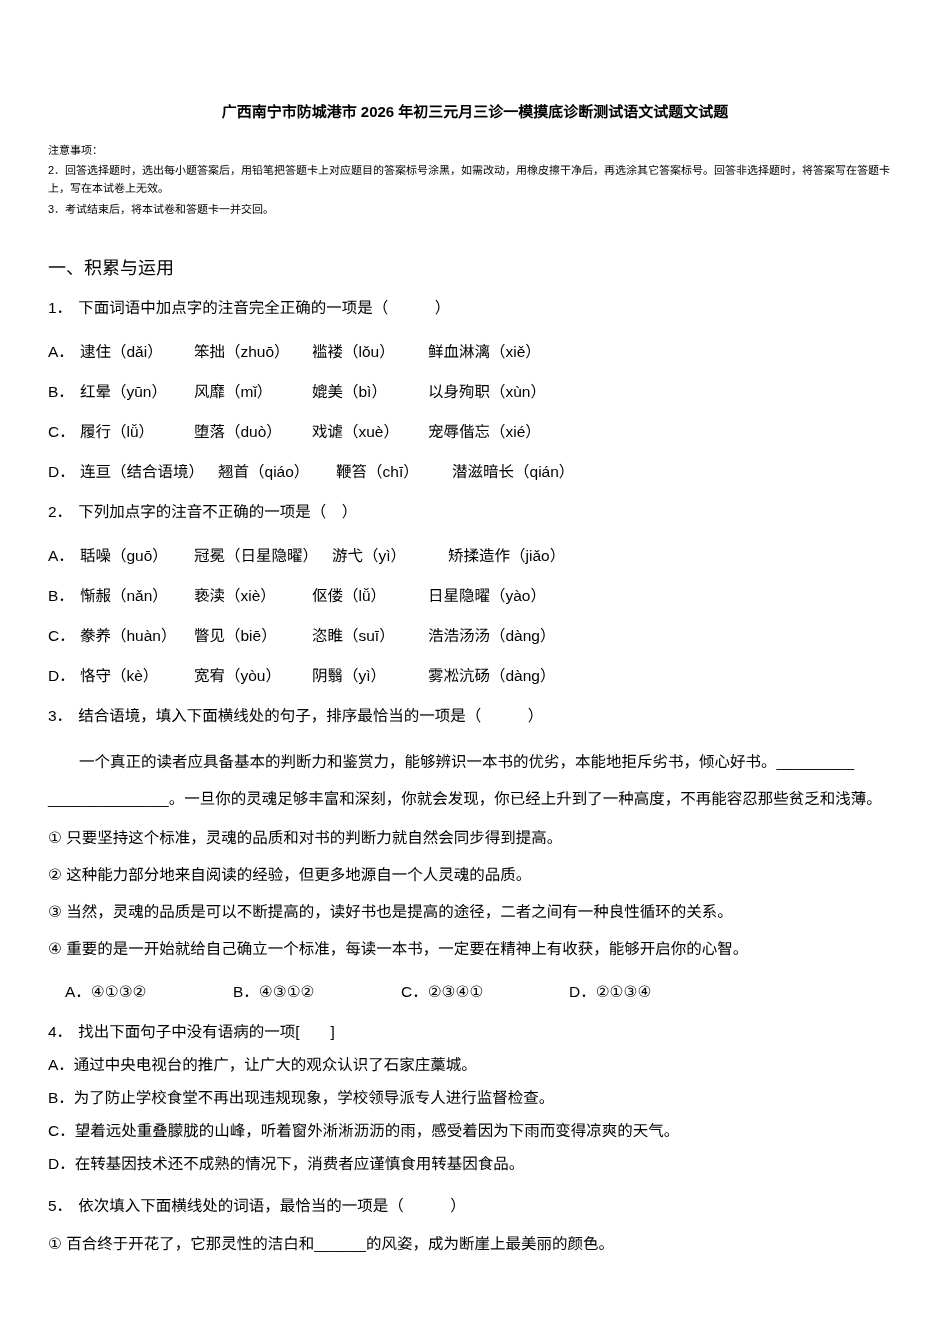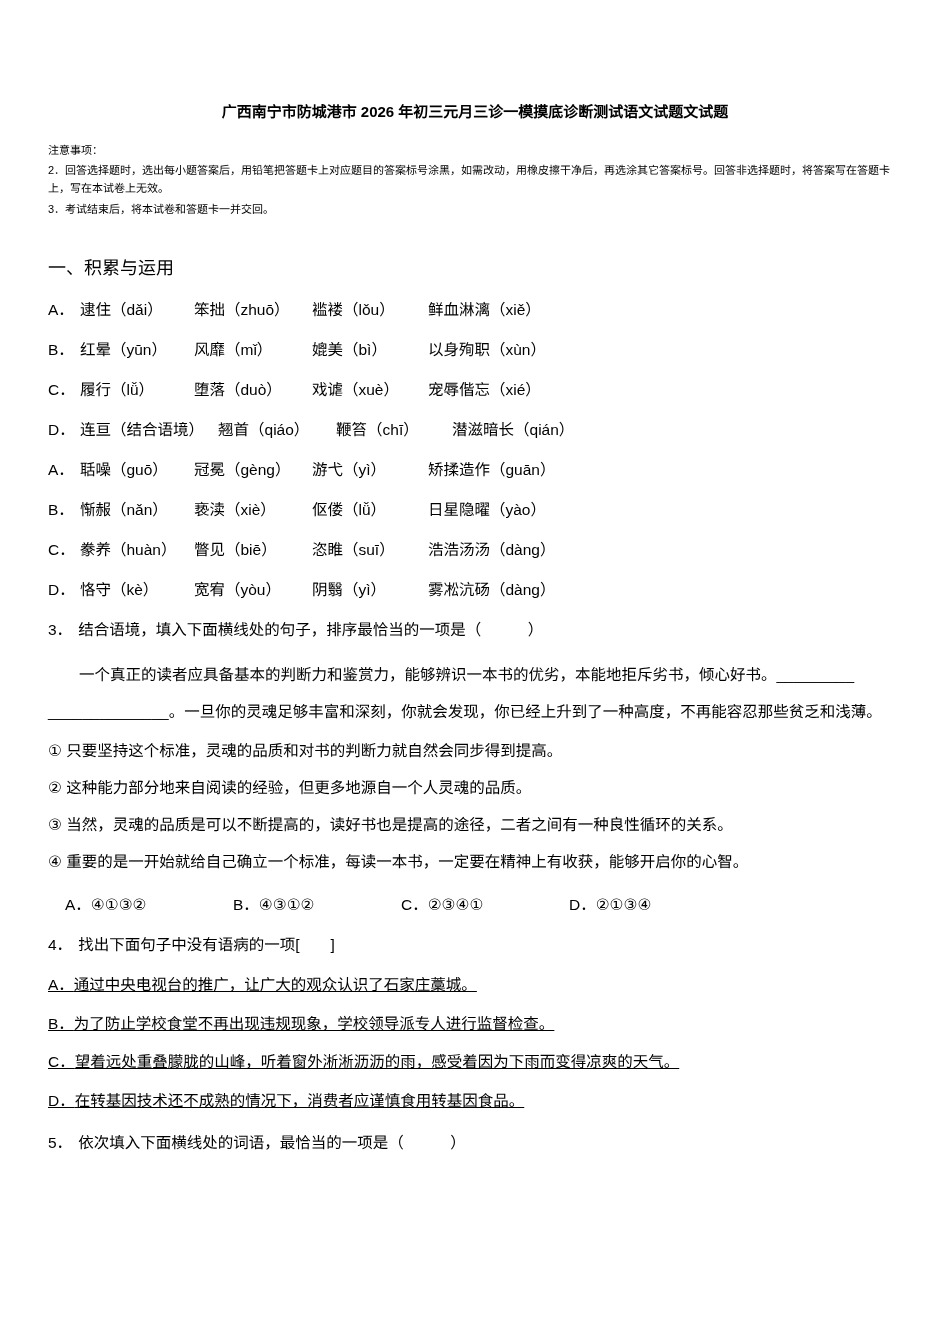--- a/index.html
+++ b/index.html
@@ -65,41 +65,41 @@
     line-height: 1.55;
   }
   .ans-row {
     display: flex;
     align-items: baseline;
     margin: 18px 17px;
   }
   .ans { width: 168px; white-space: nowrap; }
   .ans:last-child { width: auto; }
   .text-opt {
-    margin: 14px 0;
+    margin: 8px 0;
     line-height: 1.6;
-    text-decoration: underline;
   }
 </style>
 </head>
 <body>
 
 <div class="page">
 
   <h1 class="title">广西南宁市防城港市 2026 年初三元月三诊一模摸底诊断测试语文试题文试题</h1>
 
   <section class="notice">
     <p class="notice-header">注意事项：</p>
     <p class="notice-item">2．回答选择题时，选出每小题答案后，用铅笔把答题卡上对应题目的答案标号涂黑，如需改动，用橡皮擦干净后，再选涂其它答案标号。回答非选择题时，将答案写在答题卡上，写在本试卷上无效。</p>
     <p class="notice-item">3．考试结束后，将本试卷和答题卡一并交回。</p>
   </section>
 
   <h2 class="section-header">一、积累与运用</h2>
 
   <section class="question">
+    <p class="stem"><span class="qnum">1．</span><span>下面词语中加点字的注音完全正确的一项是（　　　）</span></p>
     <div class="opt-row">
       <span class="olabel">A．</span>
       <span class="part c1">逮住（dǎi）</span>
       <span class="part c2">笨拙（zhuō）</span>
       <span class="part c3">褴褛（lǒu）</span>
       <span class="part">鲜血淋漓（xiě）</span>
     </div>
     <div class="opt-row">
       <span class="olabel">B．</span>
       <span class="part c1">红晕（yūn）</span>
@@ -117,26 +117,27 @@
     <div class="opt-row">
       <span class="olabel">D．</span>
       <span class="part c1">连亘（结合语境）</span>
       <span class="part c2">翘首（qiáo）</span>
       <span class="part c3">鞭笞（chī）</span>
       <span class="part">潜滋暗长（qián）</span>
     </div>
   </section>
 
   <section class="question">
+    <p class="stem"><span class="qnum">2．</span><span>下列加点字的注音不正确的一项是（　）</span></p>
     <div class="opt-row">
       <span class="olabel">A．</span>
       <span class="part c1">聒噪（guō）</span>
-      <span class="part c2">冠冕（gèng）</span>
+      <span class="part c2">冠冕（日星隐曜）</span>
       <span class="part c3">游弋（yì）</span>
-      <span class="part">矫揉造作（guān）</span>
+      <span class="part">矫揉造作（jiǎo）</span>
     </div>
     <div class="opt-row">
       <span class="olabel">B．</span>
       <span class="part c1">惭赧（nǎn）</span>
       <span class="part c2">亵渎（xiè）</span>
       <span class="part c3">伛偻（lǚ）</span>
       <span class="part">日星隐曜（yào）</span>
     </div>
     <div class="opt-row">
       <span class="olabel">C．</span>
@@ -173,16 +174,17 @@
   <section class="question">
     <p class="stem"><span class="qnum">4．</span><span>找出下面句子中没有语病的一项[　　]</span></p>
     <p class="text-opt"><span>A．</span><span>通过中央电视台的推广，让广大的观众认识了石家庄藁城。</span></p>
     <p class="text-opt"><span>B．</span><span>为了防止学校食堂不再出现违规现象，学校领导派专人进行监督检查。</span></p>
     <p class="text-opt"><span>C．</span><span>望着远处重叠朦胧的山峰，听着窗外淅淅沥沥的雨，感受着因为下雨而变得凉爽的天气。</span></p>
     <p class="text-opt"><span>D．</span><span>在转基因技术还不成熟的情况下，消费者应谨慎食用转基因食品。</span></p>
   </section>
 
   <section class="question">
     <p class="stem"><span class="qnum">5．</span><span>依次填入下面横线处的词语，最恰当的一项是（　　　）</span></p>
+    <p class="num-item">① 百合终于开花了，它那灵性的洁白和______的风姿，成为断崖上最美丽的颜色。</p>
 
   </section>
 
 </div>
 
 </body></html>

